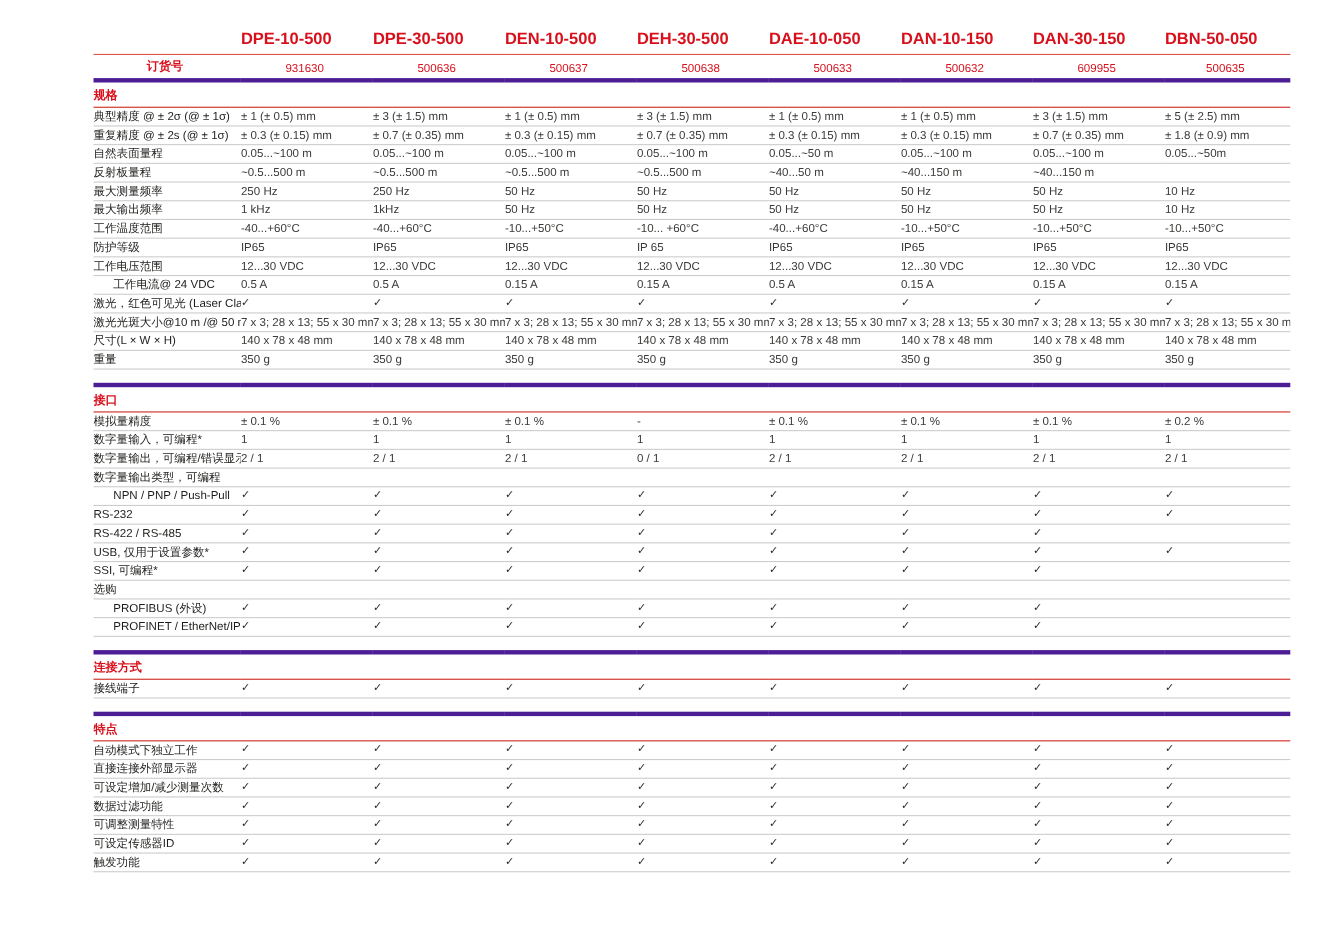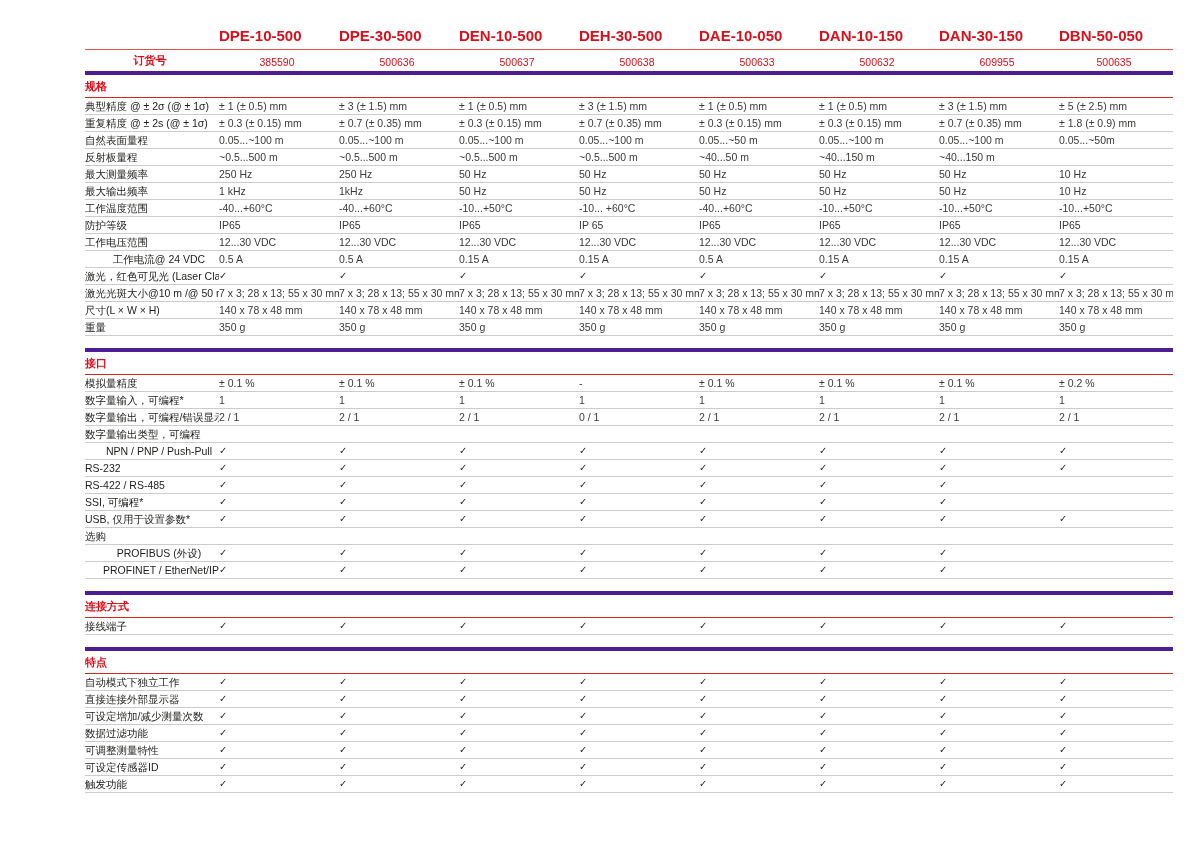--- a/index.html
+++ b/index.html
@@ -30,21 +30,21 @@
   }
   
   .spacer-row td{height:12px;border:none;}
   
   .data-row td{
     border-bottom:1px solid #cccccc;
     font-size:10.5px;color:#3a3a38;
     padding:2px 4px 2px 0;height:12px;line-height:12px;
   }
   .data-row td.row-label{color:#1d1d1b;}
-  .data-row td.indent{padding-left:18px;text-align:center;}
+  .data-row td.indent{padding-left:18px;}
   .val.check{font-size:10px;color:#2b2b29;}
 </style>
 </head>
 <body>
 
 <div class="page">
   <table>
     <colgroup>
       <col style="width:134px">
       <col style="width:120px">
@@ -65,21 +65,21 @@
           <th class="prod">DEH-30-500</th>
           <th class="prod">DAE-10-050</th>
           <th class="prod">DAN-10-150</th>
           <th class="prod">DAN-30-150</th>
           <th class="prod">DBN-50-050</th>
         </tr>
       </thead>
     <tbody>
         <tr class="order-row">
           <td class="row-label">订货号</td>
-          <td class="val">385590</td>
+          <td class="val">931630</td>
           <td class="val">500636</td>
           <td class="val">500637</td>
           <td class="val">500638</td>
           <td class="val">500633</td>
           <td class="val">500632</td>
           <td class="val">609955</td>
           <td class="val">500635</td>
         </tr>
         <tr class="section-row">
           <td class="section-title" colspan="9">规格</td>
@@ -315,40 +315,40 @@
           <td class="val check">✓</td>
           <td class="val check">✓</td>
           <td class="val check">✓</td>
           <td class="val check">✓</td>
           <td class="val check">✓</td>
           <td class="val check">✓</td>
           <td class="val check">✓</td>
           <td class="val"></td>
         </tr>
         <tr class="data-row">
+          <td class="row-label">USB, 仅用于设置参数*</td>
+          <td class="val check">✓</td>
+          <td class="val check">✓</td>
+          <td class="val check">✓</td>
+          <td class="val check">✓</td>
+          <td class="val check">✓</td>
+          <td class="val check">✓</td>
+          <td class="val check">✓</td>
+          <td class="val check">✓</td>
+        </tr>
+        <tr class="data-row">
           <td class="row-label">SSI, 可编程*</td>
           <td class="val check">✓</td>
           <td class="val check">✓</td>
           <td class="val check">✓</td>
           <td class="val check">✓</td>
           <td class="val check">✓</td>
           <td class="val check">✓</td>
           <td class="val check">✓</td>
           <td class="val"></td>
-        </tr>
-        <tr class="data-row">
-          <td class="row-label">USB, 仅用于设置参数*</td>
-          <td class="val check">✓</td>
-          <td class="val check">✓</td>
-          <td class="val check">✓</td>
-          <td class="val check">✓</td>
-          <td class="val check">✓</td>
-          <td class="val check">✓</td>
-          <td class="val check">✓</td>
-          <td class="val check">✓</td>
         </tr>
         <tr class="data-row">
           <td class="row-label">选购</td>
           <td class="val"></td>
           <td class="val"></td>
           <td class="val"></td>
           <td class="val"></td>
           <td class="val"></td>
           <td class="val"></td>
           <td class="val"></td>

